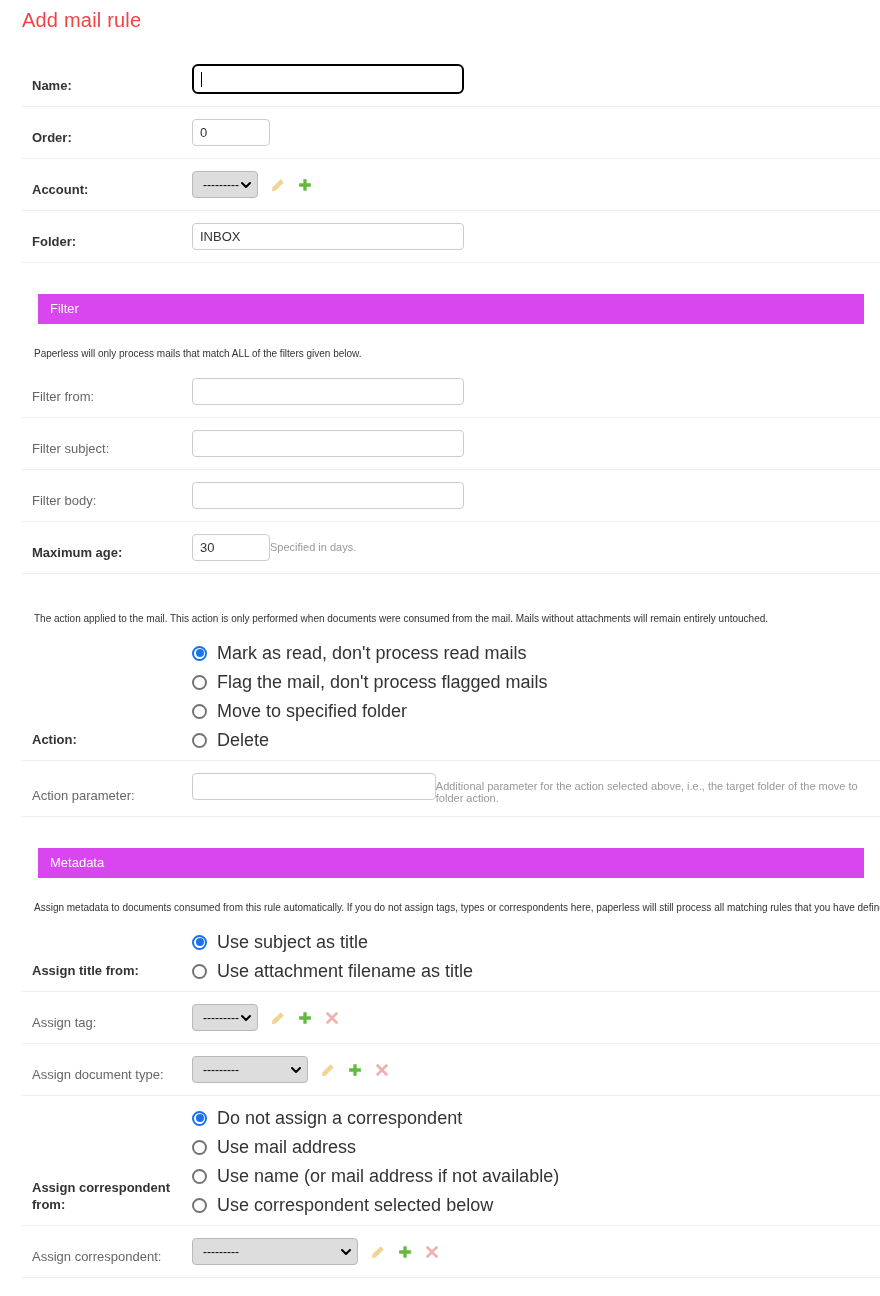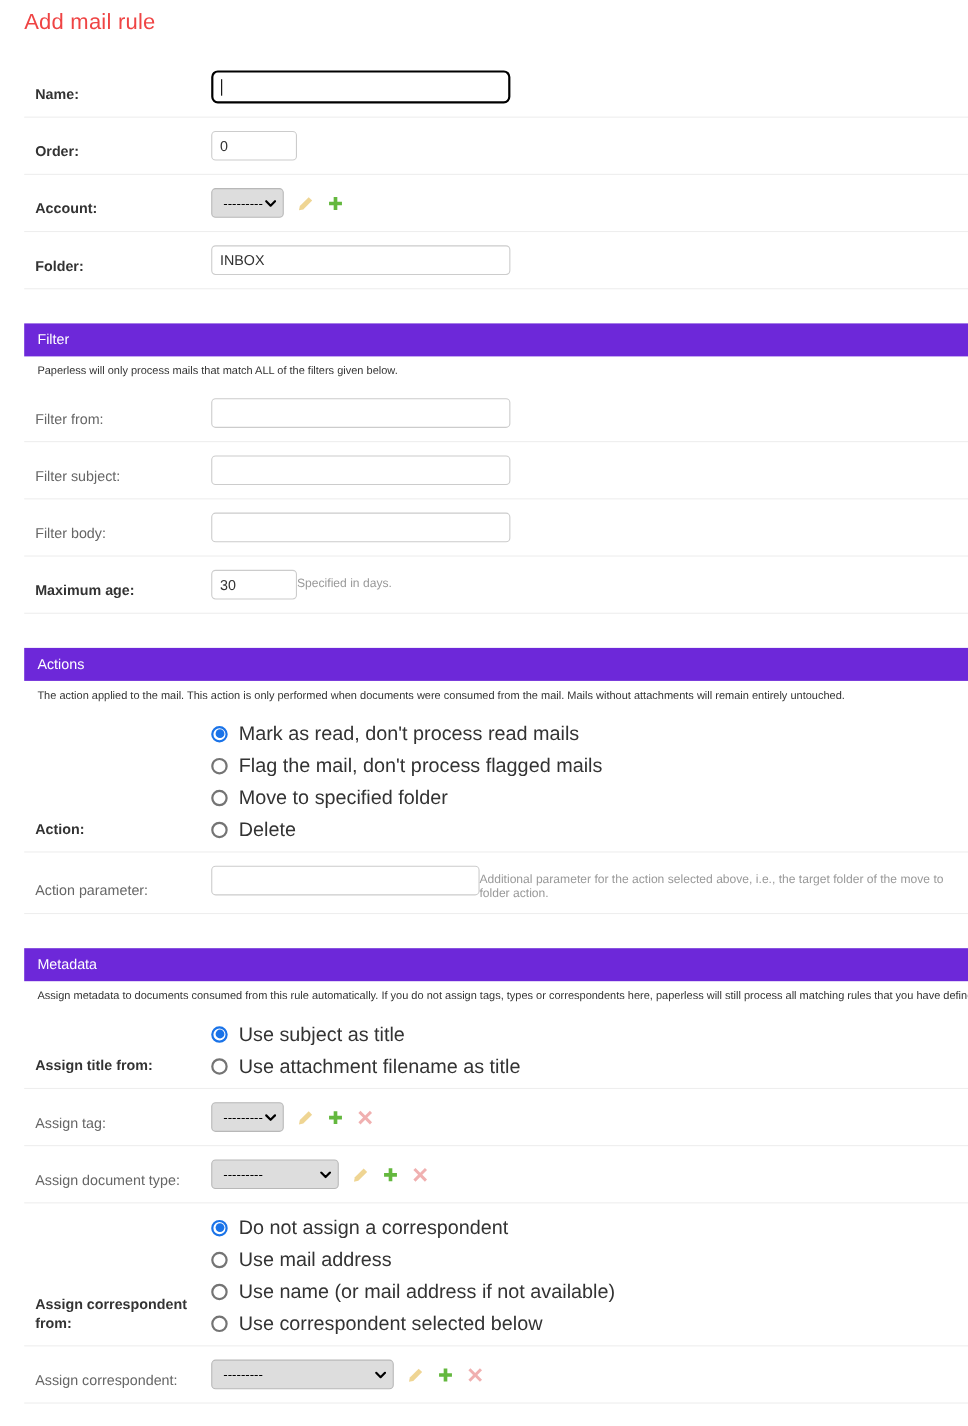--- a/index.html
+++ b/index.html
@@ -11,22 +11,22 @@
     font-size: 13px;
   }
   .content { margin-left: 22px; }
   h1.page-title {
     font-size: 20px; font-weight: 400; color: #ef4444;
     margin: 9px 0 20px 0; letter-spacing: .2px;
   }
   .module { margin: 0 0 31px 0; }
   .module:last-child { margin-bottom: 0; }
   h2.section-header {
-    background: #6d28d9; color: #fff; font-size: 13px; font-weight: 400;
-    margin: 0; padding: 8px 12px; line-height: 14px;
+    background: #d946ef; color: #fff; font-size: 13px; font-weight: 400;
+    margin: 16px; padding: 8px 12px; line-height: 14px;
   }
   p.section-desc {
     margin: 0; padding: 8px 0 7px 12px; font-size: 10px; color: #333;
     white-space: nowrap; overflow: visible;
   }
   .form-row {
     display: flex; align-items: flex-end;
     padding: 12px 10px; border-bottom: 1px solid #eee;
   }
   .flabel {
@@ -158,21 +158,20 @@
     <div class="form-row">
       <div class="flabel required">Maximum age:</div>
       <div class="field col">
         <input type="text" class="txt-num" value="30" style="">
         <div class="help">Specified in days.</div>
       </div>
     </div>
   </div>
 
   <div class="module">
-    <h2 class="section-header">Actions</h2>
     <p class="section-desc">The action applied to the mail. This action is only performed when documents were consumed from the mail. Mails without attachments will remain entirely untouched.</p>
     <div class="form-row">
       <div class="flabel required">Action:</div>
       <div class="field">
         <ul class="radiolist">
           <li>
             <input type="radio" name="action" checked="" style="">
             <span class="radio-label">Mark as read, don't process read mails</span>
           </li>
           <li>

